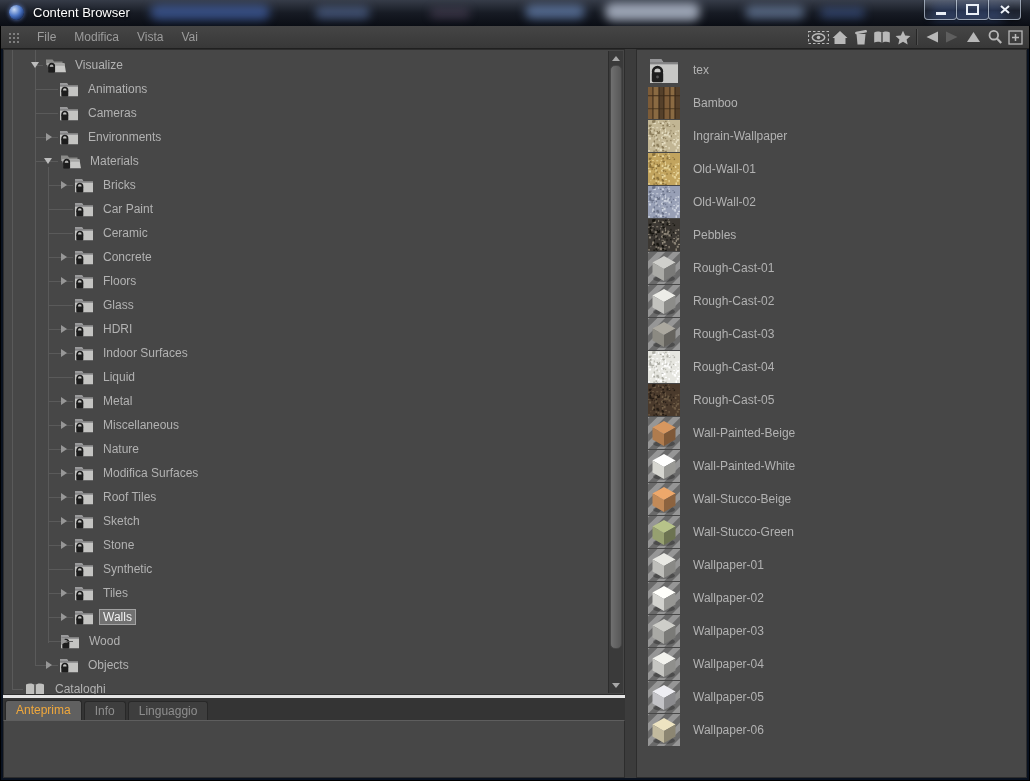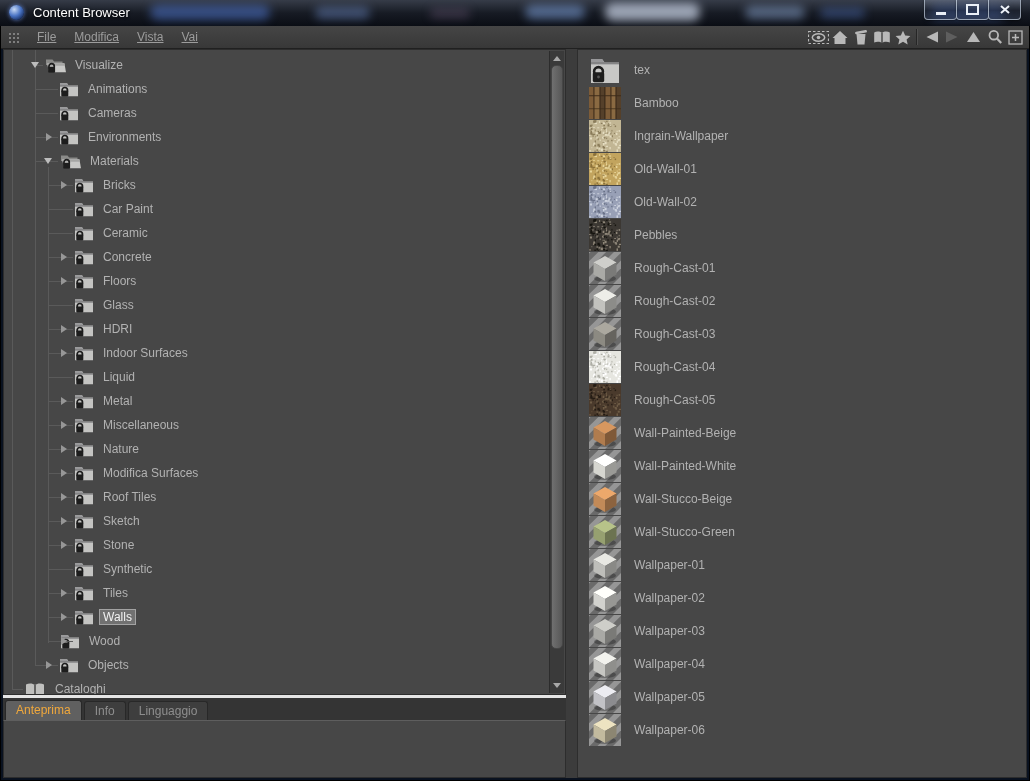--- a/index.html
+++ b/index.html
@@ -11,29 +11,29 @@
   .app-icon{position:absolute;left:9px;top:5px;width:15px;height:15px;border-radius:50%;background:radial-gradient(circle at 35% 30%,#c6d8f4,#4a74c4 45%,#102452 85%);box-shadow:0 0 4px rgba(120,160,255,.7);}
   .title{position:absolute;left:33px;top:5px;font-size:13px;color:#ffffff;text-shadow:0 1px 3px #000;}
   .win-buttons{position:absolute;top:0;right:9px;display:flex;}
   .win-btn{width:31px;height:19px;border:1px solid rgba(185,195,210,.75);border-top:none;border-radius:0 0 4px 4px;margin-left:-1px;background:linear-gradient(rgba(135,145,165,.40),rgba(28,34,48,.55) 55%,rgba(64,76,102,.45));display:flex;align-items:center;justify-content:center;box-shadow:0 1px 2px rgba(0,0,0,.5);}
   .glyph-min{width:10px;height:3px;background:#eaeff6;margin-top:7px;}
   .glyph-max{width:9px;height:7px;border:2px solid #eaeff6;}
 
   
   .menubar{position:absolute;top:26px;left:1px;right:1px;height:22px;background:linear-gradient(#454545,#383838);border-bottom:1px solid #202020;display:flex;align-items:center;}
   .grip{width:13px;height:11px;margin:0 7px;background-image:radial-gradient(#7e7e7e 1px,transparent 1.3px);background-size:4px 4px;}
-  .menu-item{padding:0 9px;font-size:12px;color:#9c9c9c;text-decoration:underline;}
+  .menu-item{padding:0 9px;font-size:12px;color:#9c9c9c;}
   .toolbar{margin-left:auto;display:flex;align-items:center;height:100%;padding-right:3px;}
   .tbtn{width:21px;height:20px;display:flex;align-items:center;justify-content:center;}
   .tbtn span{display:flex;}
   .tsep{width:1px;height:16px;background:#262626;border-right:1px solid #505050;margin:0 3px;}
 
   
   .content{position:absolute;top:49px;left:3px;right:3px;bottom:3px;background:#3c3c3c;display:flex;}
-  .left-panel{width:563px;display:flex;flex-direction:column;}
+  .left-panel{width:622px;display:flex;flex-direction:column;}
   .tree-wrap{height:646px;background:#474747;border:1px solid #2d2d2d;position:relative;overflow:hidden;box-sizing:border-box;}
   #tree{position:absolute;left:0;top:0;right:15px;bottom:0;padding-top:3px;}
   .guide{position:absolute;width:1px;background:#5a5a5a;}
   .g1{left:8px;top:0;height:640px;}
   .g2{left:31px;top:0;height:616px;}
   .g3{left:44px;top:117px;height:476px;}
   .tree-row{height:24px;display:flex;align-items:center;position:relative;box-sizing:border-box;}
   .dash{position:absolute;top:12px;height:1px;background:#5a5a5a;}
   .tri{position:absolute;width:0;height:0;}
   .tri.open{border-left:4px solid transparent;border-right:4px solid transparent;border-top:6px solid #bdbdbd;top:9px;}

